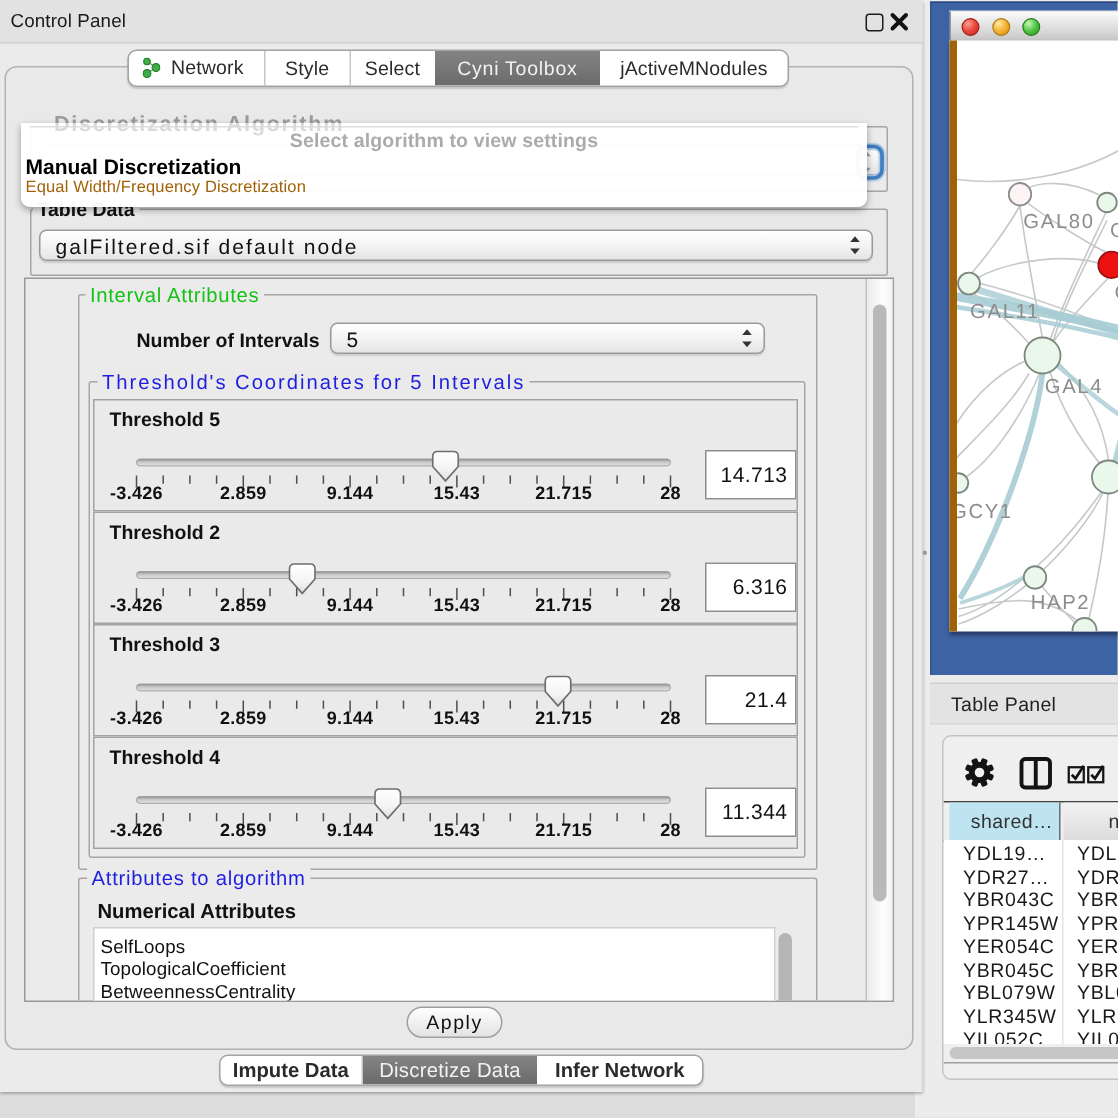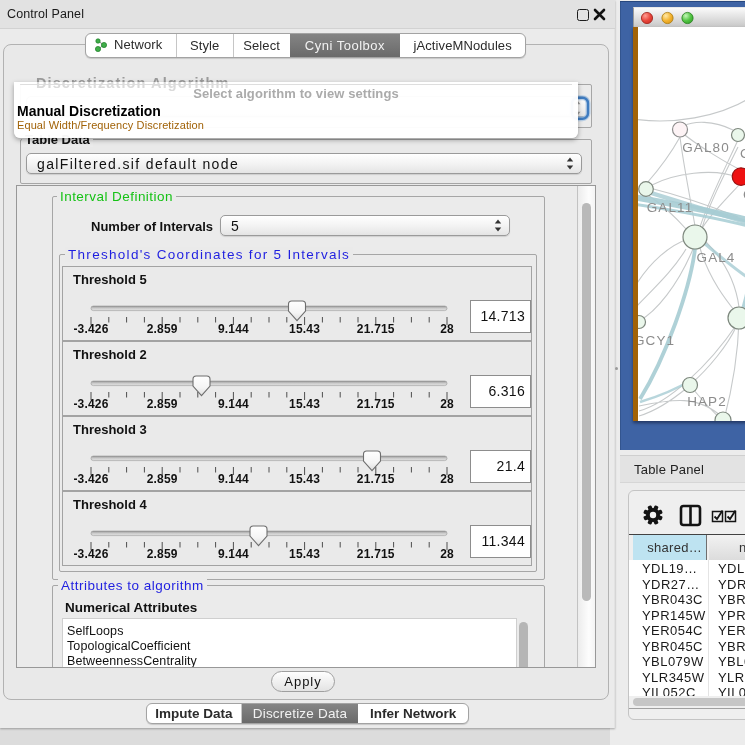--- a/index.html
+++ b/index.html
@@ -160,21 +160,21 @@
     </div>
 <div class="abs combo" style="left:26px;top:153px;width:554px;">
       <span class="ct">galFiltered.sif default node</span>
       <svg width="8" height="13" viewBox="0 0 8 13" style="position:absolute;right:7px;top:3px">
         <path d="M4 0.5 L7.2 4.4 L0.8 4.4 Z" fill="#333"></path>
         <path d="M4 12.5 L7.2 8.6 L0.8 8.6 Z" fill="#333"></path>
       </svg>
     </div>
 <div class="abs" style="left:16px;top:185px;width:578px;height:481px;border:1px solid #989898;background:#ebebeb;overflow:hidden;">
 <div class="abs grp" style="left:35px;top:10px;width:491px;height:382px;">
-        <div class="glab" style="left:4px;color:#15c215;letter-spacing:0.45px;">Interval Definition</div>
+        <div class="glab" style="left:4px;color:#15c215;letter-spacing:0.45px;">Interval Attributes</div>
       </div>
 <div class="abs b13" style="left:74px;top:33px;">Number of Intervals</div>
 <div class="abs combo" style="left:203px;top:29px;width:288px;">
         <span class="ct" style="letter-spacing:0;">5</span>
         <svg width="8" height="13" viewBox="0 0 8 13" style="position:absolute;right:7px;top:3px">
           <path d="M4 0.5 L7.2 4.4 L0.8 4.4 Z" fill="#333"></path>
           <path d="M4 12.5 L7.2 8.6 L0.8 8.6 Z" fill="#333"></path>
         </svg>
       </div>
 <div class="abs grp" style="left:42px;top:68px;width:476px;height:316px;">

